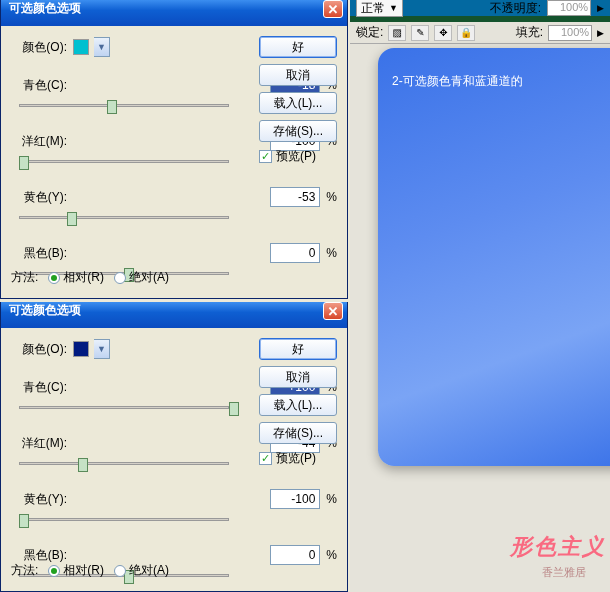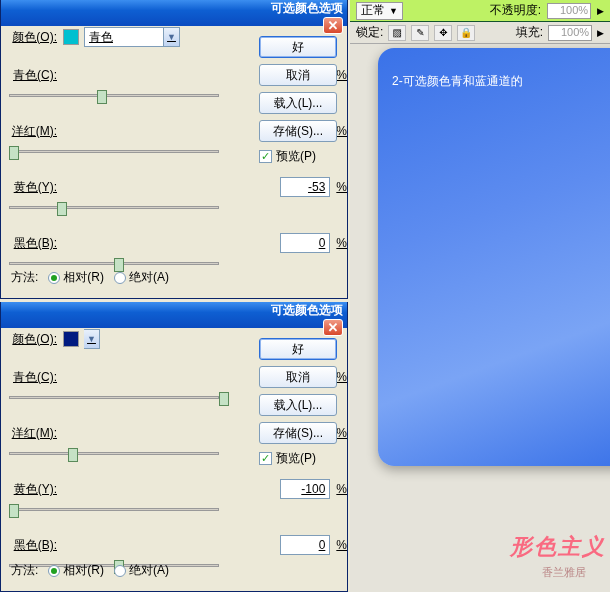--- a/index.html
+++ b/index.html
@@ -2,25 +2,25 @@
 <html><head>
 <meta charset="utf-8">
 <style>
 * { box-sizing: border-box; margin: 0; padding: 0; font-family: "Microsoft YaHei", SimSun, sans-serif; font-size: 12px; }
 body { background: #ece9d8; width: 610px; height: 592px; overflow: hidden; position: relative; }
 
 .dialog { position: absolute; left: 0; width: 348px; background: #ece9d8; border: 1px solid #0a246a; border-top: none; }
 .dialog1 { top: 0; height: 299px; }
 .dialog2 { top: 302px; height: 290px; }
 
-.titlebar { height: 26px; background: linear-gradient(180deg,#3b8ef0 0%,#0e5fd2 40%,#0a4bc0 100%); display: flex; align-items: flex-end; padding: 0 4px 0 8px; color: #fff; font-weight: bold; flex-direction: column; }
+.titlebar { height: 26px; background: linear-gradient(180deg,#3b8ef0 0%,#0e5fd2 40%,#0a4bc0 100%); display: flex; align-items: flex-start; padding: 0 4px 0 8px; color: #fff; font-weight: bold; }
 .titlebar .spacer { flex: 1; }
 .close-btn { width: 20px; height: 18px; background: linear-gradient(180deg,#f09984,#d8482b); border: 1px solid #fff; border-radius: 3px; color: #fff; display: flex; align-items: center; justify-content: center; font-size: 13px; font-weight: bold; cursor: pointer; }
 
-.dialog-body { position: relative; height: calc(100% - 26px); text-decoration: underline; }
+.dialog-body { position: relative; padding: 10px; height: calc(100% - 26px); }
 .row { display: flex; align-items: center; margin-bottom: 8px; height: 22px; }
 .lbl { width: 62px; text-align: right; padding-right: 6px; }
 .swatch { width: 16px; height: 16px; border: 1px solid #999; margin-right: 5px; }
 .combo { width: 80px; height: 20px; border: 1px solid #7f9db9; background: #fff; padding: 0 4px; display: flex; align-items: center; }
 .combo-arrow { width: 16px; height: 20px; border: 1px solid #7f9db9; border-left: none; background: linear-gradient(180deg,#e8f0fb,#c0d4f2); display: flex; align-items: center; justify-content: center; font-size: 9px; color: #4a6a9a; cursor: pointer; }
 
 .slider-row { margin-bottom: 4px; margin-top: 16px; }
 .num-input { width: 50px; height: 20px; border: 1px solid #7f9db9; background: #fff; text-align: right; padding-right: 4px; line-height: 18px; }
 .pct { margin-left: 6px; }
 .slider-track { margin-left: 8px; margin-bottom: 10px; height: 14px; width: 210px; position: relative; }
@@ -32,21 +32,21 @@
 .xp-btn.default { border: 1px solid #2a6dd8; box-shadow: inset 0 0 0 1px #8fb4ef; }
 .chk-row { display: flex; align-items: center; margin-top: 4px; }
 .chk { width: 13px; height: 13px; border: 1px solid #7f9db9; background: #fff; display: flex; align-items: center; justify-content: center; color: #21a121; font-size: 11px; margin-right: 4px; cursor: pointer; }
 
 .method-row { position: absolute; bottom: 12px; left: 10px; display: flex; align-items: center; text-align: center; }
 .radio { width: 12px; height: 12px; border: 1px solid #7f9db9; border-radius: 50%; background: #fff; margin: 0 3px 0 10px; display: inline-flex; align-items: center; justify-content: center; cursor: pointer; }
 .radio.on::after { content: ""; width: 6px; height: 6px; background: #21a121; border-radius: 50%; }
 
 
 .right-panel { position: absolute; left: 350px; top: 0; width: 260px; height: 592px; background: #e5e3da; }
-.top-strip { height: 22px; background: #bef264; border-bottom: 1px solid #14532d; display: flex; align-items: center; padding: 0 6px; gap: 6px; }
+.top-strip { height: 22px; background: #0369a1; border-bottom: 6px solid #14532d; display: flex; align-items: center; padding: 0 6px; gap: 6px; }
 .mini-combo { height: 18px; border: 1px solid #999; background: #f8f8f8; padding: 0 4px; display: flex; align-items: center; }
 .mini-combo .arr { margin-left: 4px; font-size: 9px; }
 .pct-field { width: 44px; height: 16px; border: 1px solid #999; background: #fff; text-align: right; padding-right: 2px; font-size: 11px; color: #999; }
 .lock-strip { height: 22px; display: flex; align-items: center; padding: 0 6px; gap: 5px; border-bottom: 1px solid #aaa; }
 .lock-strip .ico { width: 18px; height: 16px; border: 1px solid #bbb; background: #efefef; font-size: 10px; display: flex; align-items: center; justify-content: center; }
 
 .tooltip-box { position: absolute; left: 378px; top: 48px; width: 258px; height: 418px; border-radius: 16px; background: linear-gradient(160deg,#3a72e8 0%,#5d8cf0 40%,#7aa4f5 70%,#3a72e8 100%); box-shadow: 0 4px 12px rgba(0,0,0,.3); padding: 18px 14px; color: #fff; font-size: 16px; line-height: 2.6; font-family: SimSun, sans-serif; z-index: 10; }
 .tooltip-box .line2 { letter-spacing: 1px; }
 
 .watermark { position: absolute; right: 4px; bottom: 30px; color: #ff4c6b; font-size: 22px; font-weight: bold; font-style: italic; font-family: SimHei, sans-serif; opacity: .8; letter-spacing: 2px; z-index: 20; }
@@ -58,23 +58,20 @@
 <div class="dialog dialog1">
   <div class="titlebar">
     <span>可选颜色选项</span>
     <span class="spacer"></span>
     <div class="close-btn">✕</div>
   </div>
   <div class="dialog-body">
     <div class="row">
       <span class="lbl">颜色(O):</span>
       <div class="swatch" style="background:#00c0d0"></div>
-      <div class="combo">
-          <span>青色</span>
-        </div>
       <div class="combo-arrow">▼</div>
     </div>
 
     <div class="row slider-row">
       <span class="lbl">青色(C):</span>
       <div style="flex:1"></div>
       <div class="num-input" style="background:#3355aa;color:#fff">-18</div>
       <span class="pct">%</span>
     </div>
     <div class="slider-track">

